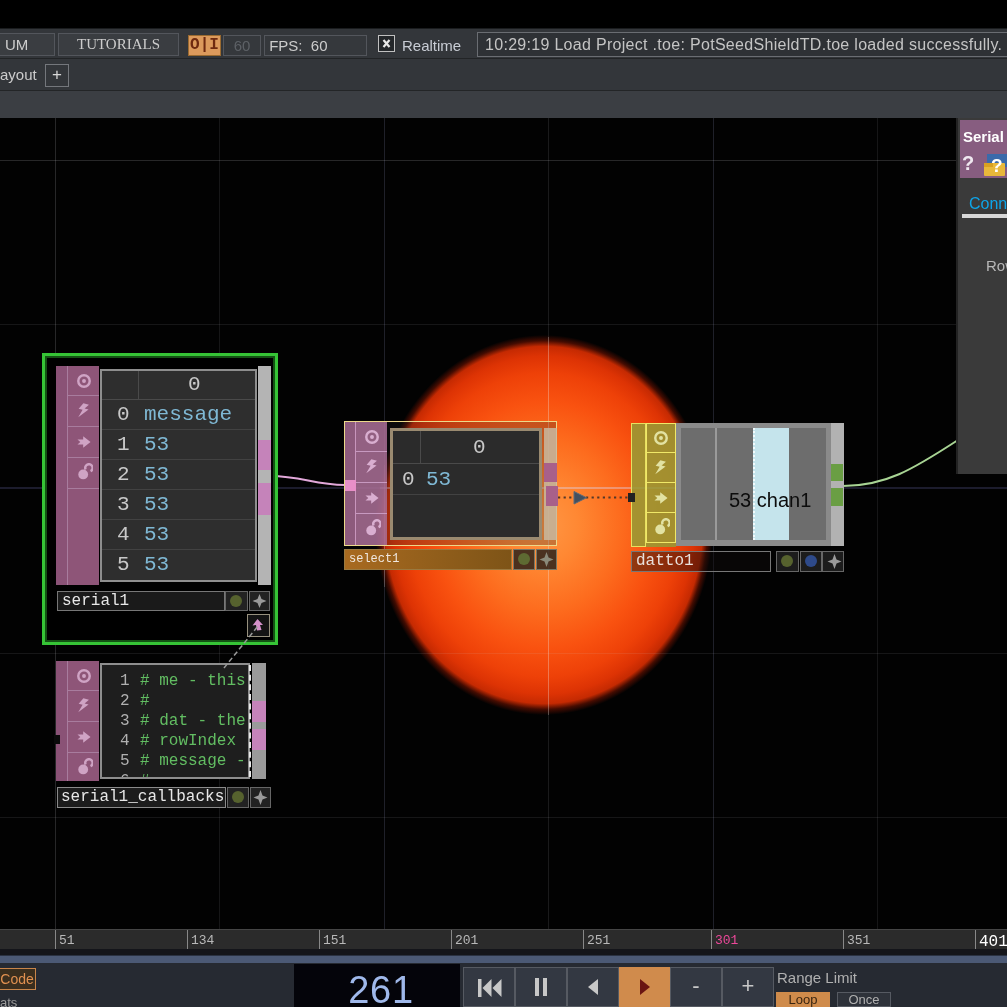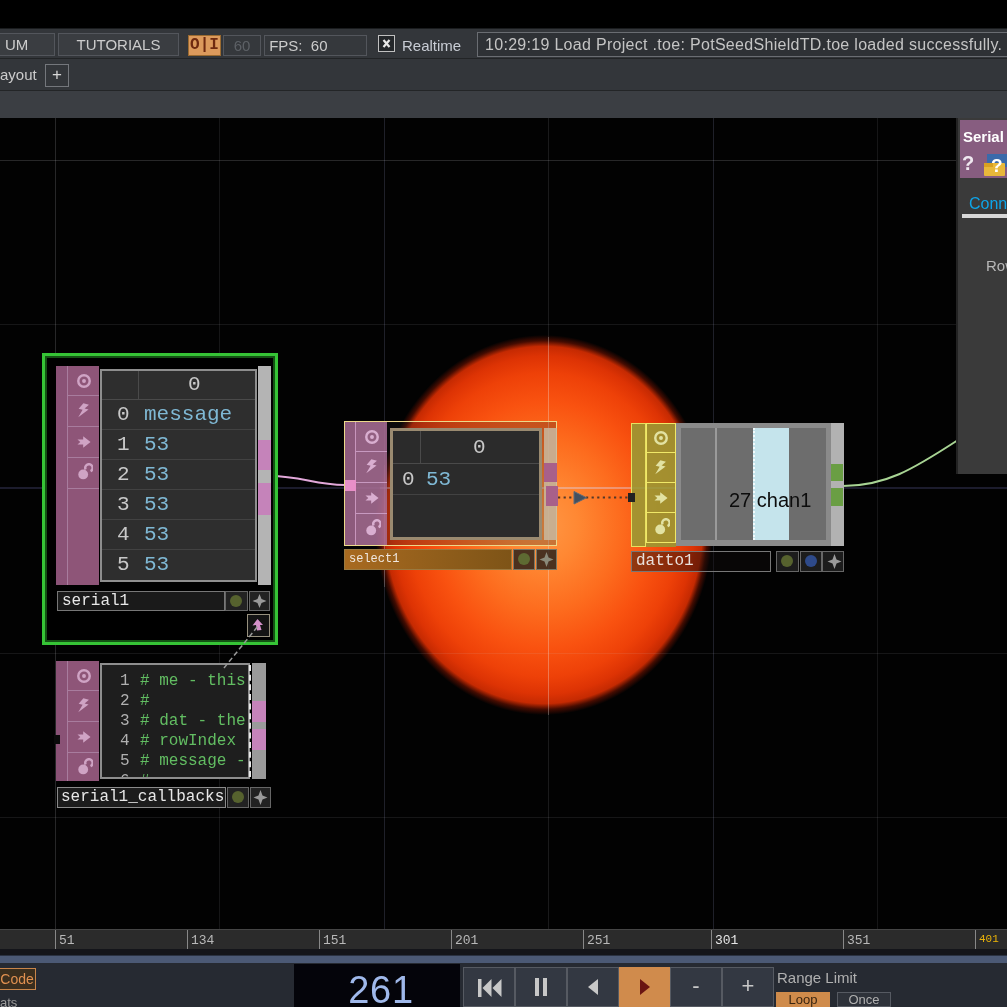--- a/index.html
+++ b/index.html
@@ -8,21 +8,21 @@
   .abs{position:absolute;}
   .mono{font-family:"Liberation Mono",monospace;}
 </style>
 </head>
 <body>
 <div id="stage">
 
 
   <div class="abs" style="left:0;top:28px;width:1007px;height:30px;background:#33363a;border-top:1px solid #1a1c1e;box-sizing:border-box;">
     <div class="abs" style="left:-20px;top:4px;width:75px;height:23px;background:#3a3d41;border:1px solid #53565c;box-sizing:border-box;color:#cccccc;font-size:15px;line-height:21px;padding-left:24px;">UM</div>
-    <div class="abs" style="left:58px;top:4px;width:121px;height:23px;background:#3a3d41;border:1px solid #53565c;box-sizing:border-box;color:#cccccc;font-size:15px;line-height:21px;text-align:center;">TUTORIALS</div>
+    <div class="abs" style="left:58px;top:4px;width:121px;height:23px;background:#3a3d41;border:1px solid #53565c;box-sizing:border-box;color:#cccccc;font-size:15px;line-height:21px;text-align:center;font-family:Liberation Serif, serif;">TUTORIALS</div>
     <div class="abs" style="left:188px;top:6px;width:33px;height:21px;background:#dc9a5c;border:1px solid #9a6a30;box-sizing:border-box;color:#6e2a10;font-size:16px;line-height:19px;text-align:center;font-weight:bold;font-family:'Liberation Mono',monospace;">O|I</div>
     <div class="abs" style="left:223px;top:6px;width:38px;height:21px;background:#35383c;border:1px solid #53565c;box-sizing:border-box;color:#5d6166;font-size:15px;line-height:19px;text-align:center;">60</div>
     <div class="abs" style="left:264px;top:6px;width:103px;height:21px;background:#35383c;border:1px solid #53565c;box-sizing:border-box;color:#cccccc;font-size:15px;line-height:19px;">&nbsp;FPS:&nbsp;&nbsp;60</div>
     <div class="abs" style="left:378px;top:6px;width:17px;height:17px;background:#24272a;border:1px solid #c0c0c0;box-sizing:border-box;">
       <svg width="15" height="15">
           <path d="M4.5,4 L10.5,11 M10.5,4 L4.5,11" stroke="#e8e8e8" stroke-width="2.2"></path>
         </svg>
     </div>
     <div class="abs" style="left:402px;top:8px;color:#c8ccd4;font-size:15px;">Realtime</div>
     <div class="abs" style="left:477px;top:3px;width:533px;height:25px;background:#2e3135;border:1px solid #6a6d72;box-sizing:border-box;color:#c4c4c4;font-size:16px;letter-spacing:0.3px;line-height:23px;padding-left:7px;">10:29:19 Load Project .toe: PotSeedShieldTD.toe loaded successfully.</div>
@@ -233,21 +233,21 @@
               <circle cx="10" cy="14" r="6" fill="#e2e2a2"></circle>
               <path d="M13,8 A4.5,4.5 0 1 1 19,10" fill="none" stroke="#e2e2a2" stroke-width="3"></path>
             </svg>
         </div>
       </div>
 
       <div class="abs" style="left:45px;top:0;width:155px;height:123px;background:#8a8a8a;">
         <div class="abs" style="left:5px;top:5px;width:145px;height:112px;background:#6d6d6d;"></div>
         <div class="abs" style="left:39px;top:5px;width:2px;height:112px;background:#9a9a9a;"></div>
         <div class="abs" style="left:77px;top:5px;width:36px;height:112px;background:#c5e4ec;border-left:2px dotted #f2fafc;box-sizing:border-box;"></div>
-        <div class="abs" style="left:53px;top:66px;color:#0c0c0c;font-size:20px;white-space:nowrap;font-family:'Liberation Sans',sans-serif;">27 chan1</div>
+        <div class="abs" style="left:53px;top:66px;color:#0c0c0c;font-size:20px;white-space:nowrap;font-family:'Liberation Sans',sans-serif;">53 chan1</div>
       </div>
 
       <div class="abs" style="left:200px;top:0;width:13px;height:123px;background:#b2b2b2;"></div>
       <div class="abs" style="left:200px;top:41px;width:12px;height:17px;background:#6a9e44;"></div>
       <div class="abs" style="left:200px;top:65px;width:12px;height:18px;background:#6a9e44;"></div>
 
       <div class="abs" style="left:-3px;top:70px;width:7px;height:9px;background:#222;"></div>
     </div>
 
     <div class="abs mono" style="left:631px;top:433px;width:140px;height:21px;background:rgba(15,12,10,0.45);border:1px solid #777;box-sizing:border-box;color:#e8e0dc;font-size:16px;line-height:19px;padding-left:4px;">datto1</div>
@@ -364,25 +364,25 @@
     <div class="abs" style="left:59px;top:3px;font-size:13px;color:#b8b8b8;">51</div>
     <div class="abs" style="left:187px;top:0;width:1px;height:20px;background:#888;"></div>
     <div class="abs" style="left:191px;top:3px;font-size:13px;color:#b8b8b8;">134</div>
     <div class="abs" style="left:319px;top:0;width:1px;height:20px;background:#888;"></div>
     <div class="abs" style="left:323px;top:3px;font-size:13px;color:#b8b8b8;">151</div>
     <div class="abs" style="left:451px;top:0;width:1px;height:20px;background:#888;"></div>
     <div class="abs" style="left:455px;top:3px;font-size:13px;color:#b8b8b8;">201</div>
     <div class="abs" style="left:583px;top:0;width:1px;height:20px;background:#888;"></div>
     <div class="abs" style="left:587px;top:3px;font-size:13px;color:#b8b8b8;">251</div>
     <div class="abs" style="left:711px;top:0;width:1px;height:20px;background:#888;"></div>
-    <div class="abs" style="left:715px;top:3px;font-size:13px;color:#e5e5e5;">301</div>
+    <div class="abs" style="left:715px;top:3px;font-size:13px;color:#ec4899;">301</div>
     <div class="abs" style="left:843px;top:0;width:1px;height:20px;background:#888;"></div>
     <div class="abs" style="left:847px;top:3px;font-size:13px;color:#b8b8b8;">351</div>
     <div class="abs" style="left:975px;top:0;width:1px;height:20px;background:#888;"></div>
-    <div class="abs" style="left:979px;top:3px;font-size:11px;color:#eab308;">401</div>
+    <div class="abs" style="left:979px;top:3px;font-size:16px;color:#ffffff;">401</div>
   </div>
   <div class="abs" style="left:0;top:949px;width:1007px;height:6px;background:#14151a;"></div>
   <div class="abs" style="left:0;top:955px;width:1007px;height:8px;background:#4b5975;border-top:1px solid #2a3242;box-sizing:border-box;"></div>
 
   <div class="abs" style="left:0;top:963px;width:1007px;height:44px;background:#262a32;">
     <div class="abs" style="left:-10px;top:5px;width:46px;height:22px;background:#3a2e1e;border:1px solid #c8854a;box-sizing:border-box;color:#e09050;font-size:14px;line-height:20px;text-align:center;padding-left:8px;">Code</div>
     <div class="abs" style="left:0;top:32px;color:#9a9a9a;font-size:13px;">ats</div>
     <div class="abs" style="left:294px;top:1px;width:166px;height:43px;background:#04040a;color:#9fb8ea;font-size:38px;letter-spacing:0.7px;text-align:center;padding-left:8px;width:158px;line-height:53px;">261</div>
     <div class="abs" style="left:463px;top:4px;width:52px;height:40px;background:#333842;border:1px solid #565a62;box-sizing:border-box;text-align:center;">
       <svg width="27" height="22" style="margin-top:9px;">

